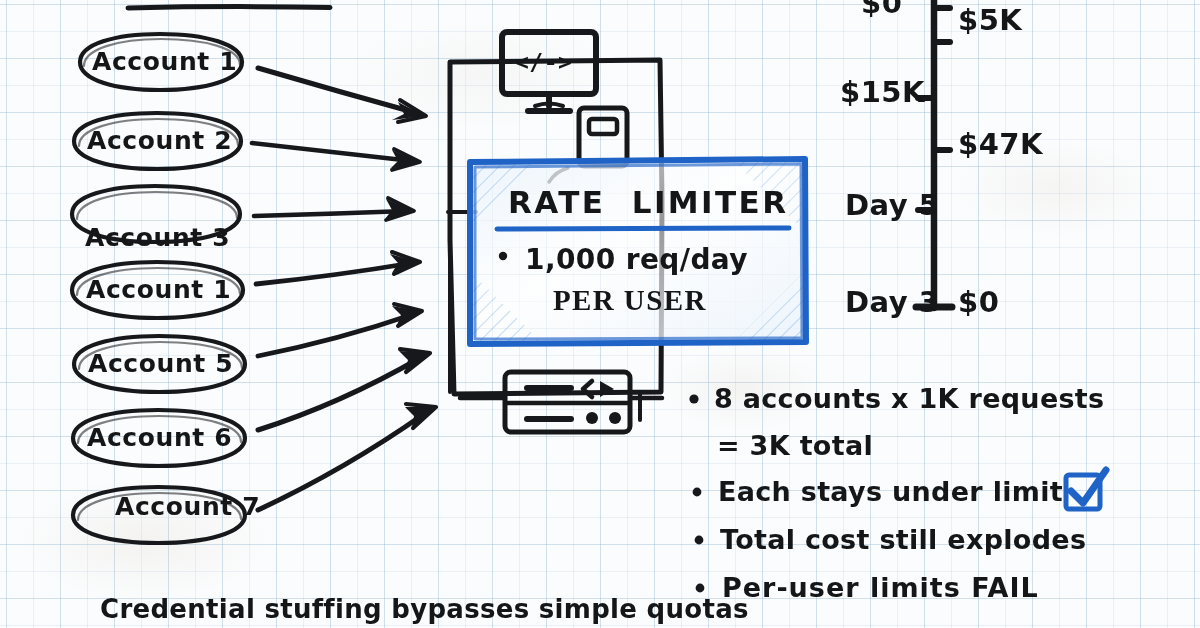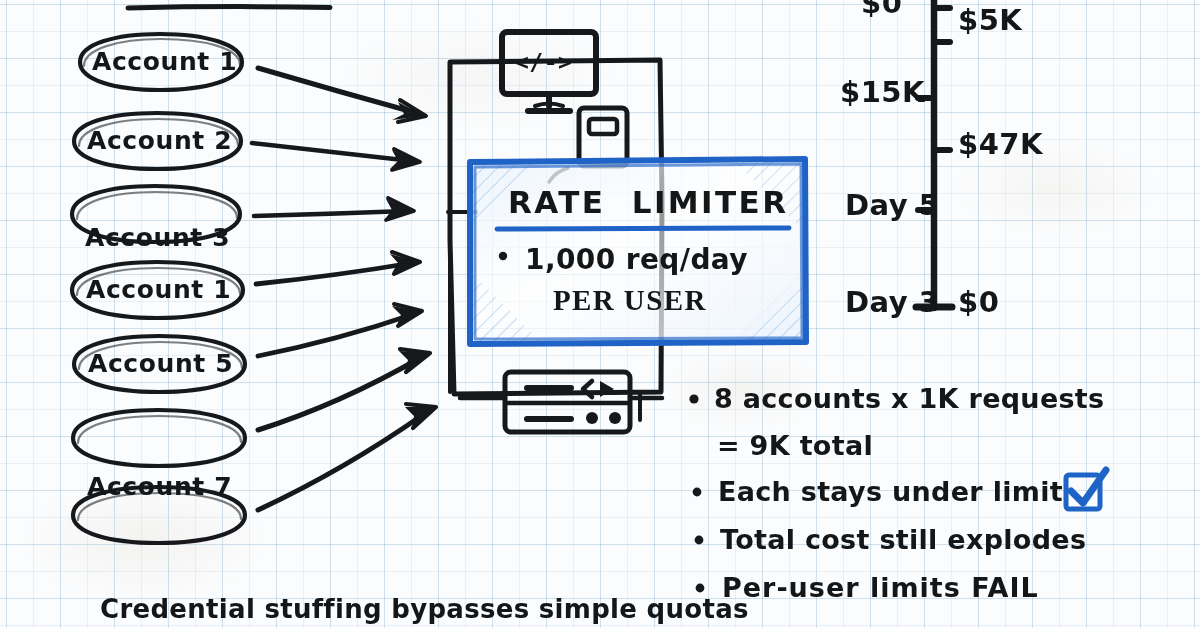--- a/index.html
+++ b/index.html
@@ -243,37 +243,38 @@
       <path class="blue-ink" stroke-width="7" d="M1071 491 L1083 503 L1106 470"></path>
     </g>
 
   </svg>
 
   <div class="txt acct-label" style="left:92px; top:47px;">Account 1</div>
   <div class="txt acct-label" style="left:87px; top:126px;">Account 2</div>
   <div class="txt acct-label" style="left:85px; top:199px;margin-top:24px;">Account 3</div>
   <div class="txt acct-label" style="left:86px; top:275px;">Account 1</div>
   <div class="txt acct-label" style="left:88px; top:349px;">Account 5</div>
-  <div class="txt acct-label" style="left:87px; top:472px;">Account 7</div>
+  <div class="txt acct-label" style="left:87px; top:423px;">Account 6</div>
+  <div class="txt acct-label" style="left:87px; top:492px;padding-left:28px;">Account 7</div>
 
   <div class="txt mono-code" style="left:515px; top:49px;">&lt;/-&gt;</div>
 
   <div class="txt box-title" style="left:508px; top:184px;">RATE  LIMITER</div>
   <div class="txt box-line1" style="left:525px; top:243px;">1,000 req/day</div>
   <div class="txt box-line2" style="left:553px; top:284px;font-family:Liberation Serif, serif;">PER USER</div>
 
   <div class="txt axis-label" style="left:861px; top:-14px;">$0</div>
   <div class="txt axis-label" style="left:958px; top:3px;text-align:center;">$5K</div>
   <div class="txt axis-label" style="left:840px; top:75px;">$15K</div>
   <div class="txt axis-label" style="left:958px; top:127px;">$47K</div>
   <div class="txt axis-label" style="left:845px; top:188px;">Day 5</div>
   <div class="txt axis-label" style="left:845px; top:285px;">Day 3</div>
   <div class="txt axis-label" style="left:958px; top:285px;">$0</div>
 
   <div class="txt bullet-text" style="left:714px; top:383px;">8 accounts x 1K requests</div>
-  <div class="txt bullet-text" style="left:717px; top:430px;">= 9K total</div>
+  <div class="txt bullet-text" style="left:717px; top:430px;">= 3K total</div>
   <div class="txt bullet-text" style="left:718px; top:476px;">Each stays under limit</div>
   <div class="txt bullet-text" style="left:720px; top:524px;">Total cost still explodes</div>
   <div class="txt bullet-text strong" style="left:722px; top:572px;">Per-user limits FAIL</div>
 
   <div class="txt caption" style="left:100px; top:594px;">Credential stuffing bypasses simple quotas</div>
 
 </div>
 
 </body></html>

